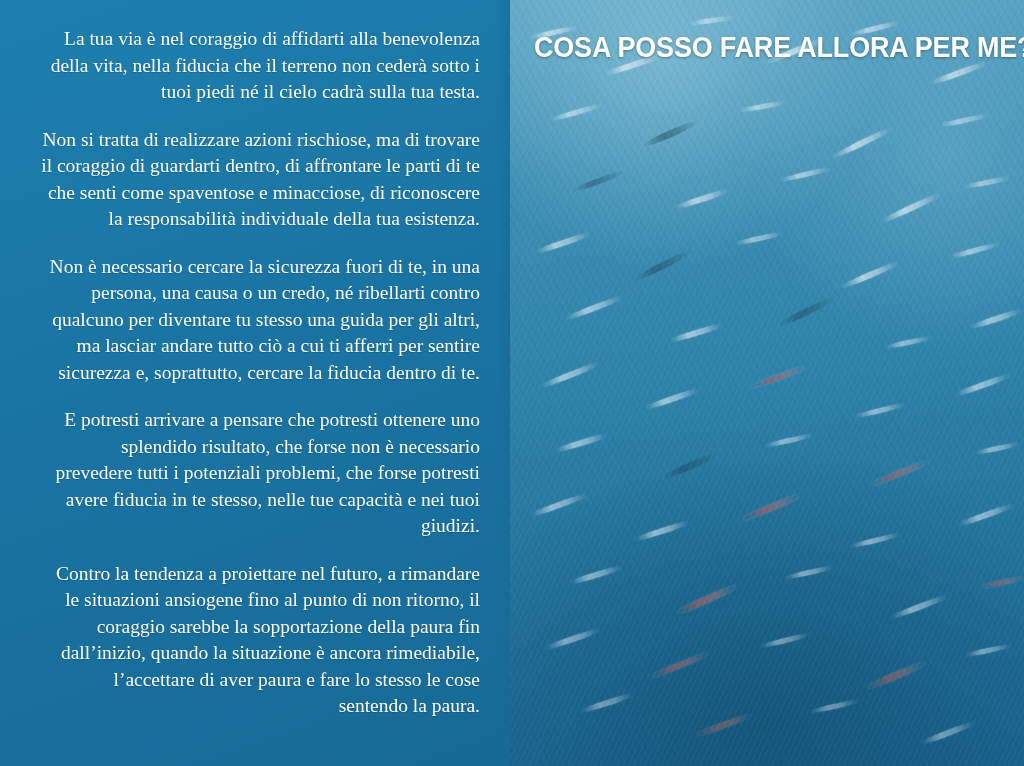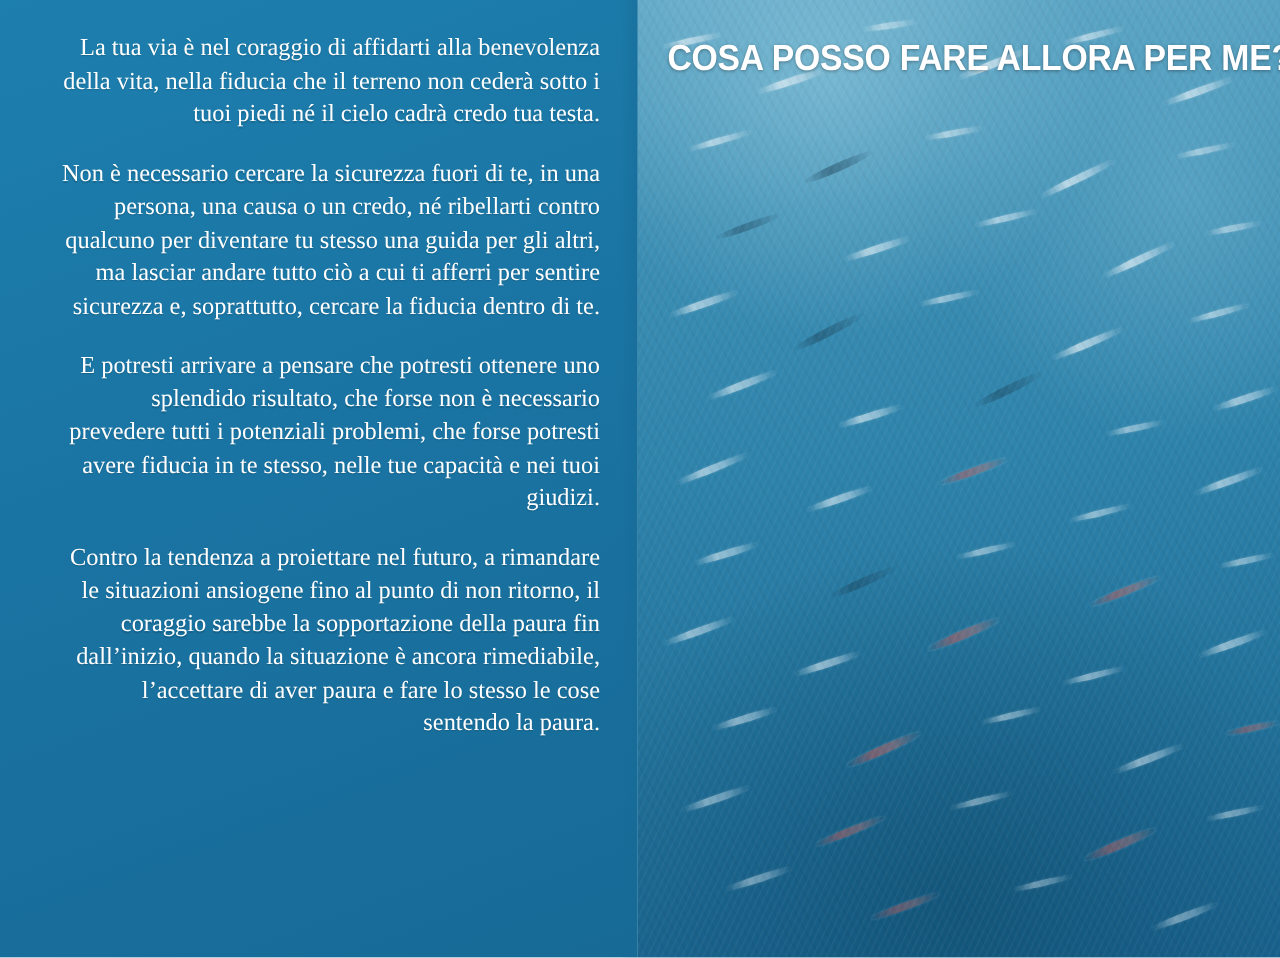--- a/index.html
+++ b/index.html
@@ -183,21 +183,22 @@
       <div class="fish" style="left:70px;  top:700px; width:54px; height:6px;  transform:rotate(-18deg); opacity:.5;"></div>
       <div class="fish red" style="left:185px; top:722px; width:58px; height:6px; transform:rotate(-20deg); opacity:.6;"></div>
       <div class="fish" style="left:300px; top:704px; width:48px; height:5px;  transform:rotate(-13deg); opacity:.48;"></div>
       <div class="fish" style="left:410px; top:730px; width:56px; height:6px;  transform:rotate(-21deg); opacity:.5;"></div>
     </div>
     <div class="photo-grain"></div>
   </div>
 
   <div class="left-panel">
     <div class="body-text">
-      <p>La tua via è nel coraggio di affidarti alla benevolenza della vita, nella fiducia che il terreno non cederà sotto i tuoi piedi né il cielo cadrà credo tua testa.</p>
+      <p>La tua via è nel coraggio di affidarti alla benevolenza della vita, nella fiducia che il terreno non cederà sotto i tuoi piedi né il cielo cadrà sulla tua testa.</p>
+      <p>Non si tratta di realizzare azioni rischiose, ma di trovare il coraggio di guardarti dentro, di affrontare le parti di te che senti come spaventose e minacciose, di riconoscere la responsabilità individuale della tua esistenza.</p>
       <p>Non è necessario cercare la sicurezza fuori di te, in una persona, una causa o un credo, né ribellarti contro qualcuno per diventare tu stesso una guida per gli altri, ma lasciar andare tutto ciò a cui ti afferri per sentire sicurezza e, soprattutto, cercare la fiducia dentro di te.</p>
       <p>E potresti arrivare a pensare che potresti ottenere uno splendido risultato, che forse non è necessario prevedere tutti i potenziali problemi, che forse potresti avere fiducia in te stesso, nelle tue capacità e nei tuoi giudizi.</p>
       <p>Contro la tendenza a proiettare nel futuro, a rimandare le situazioni ansiogene fino al punto di non ritorno, il coraggio sarebbe la sopportazione della paura fin dall’inizio, quando la situazione è ancora rimediabile, l’accettare di aver paura e fare lo stesso le cose sentendo la paura.</p>
     </div>
   </div>
 
   <div class="headline">COSA POSSO FARE ALLORA PER ME?</div>
 
 </div>
 

